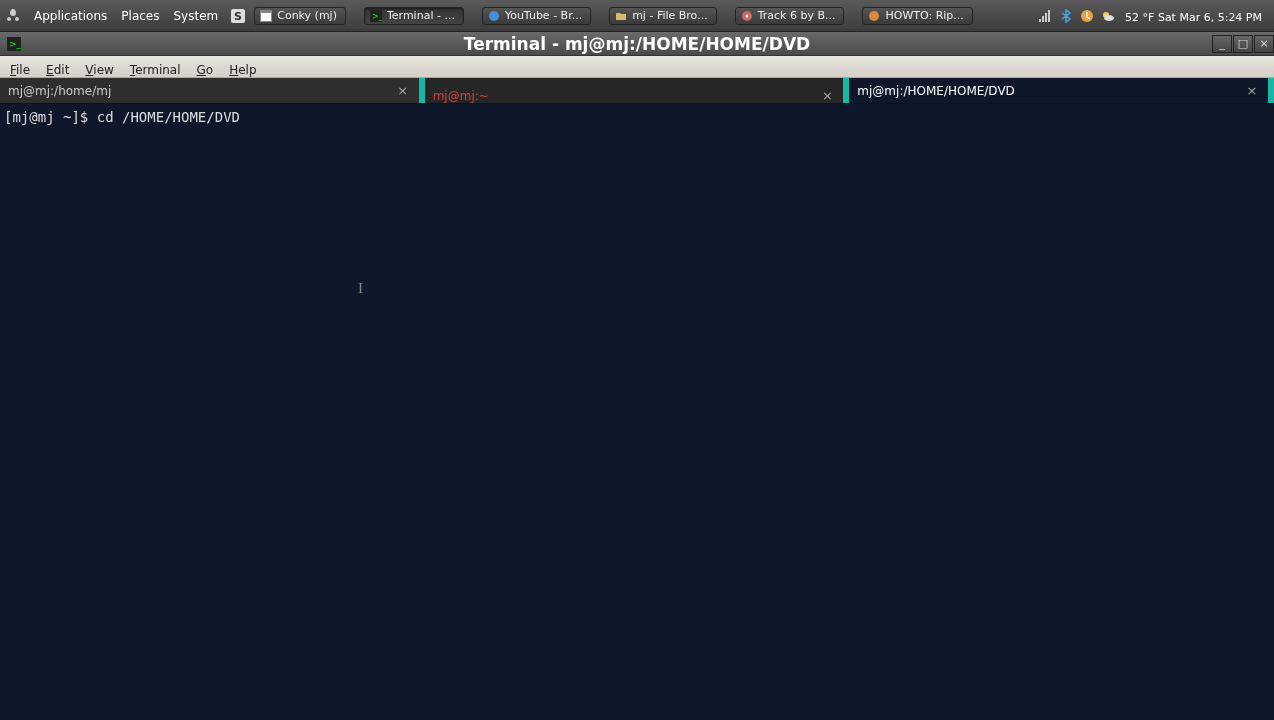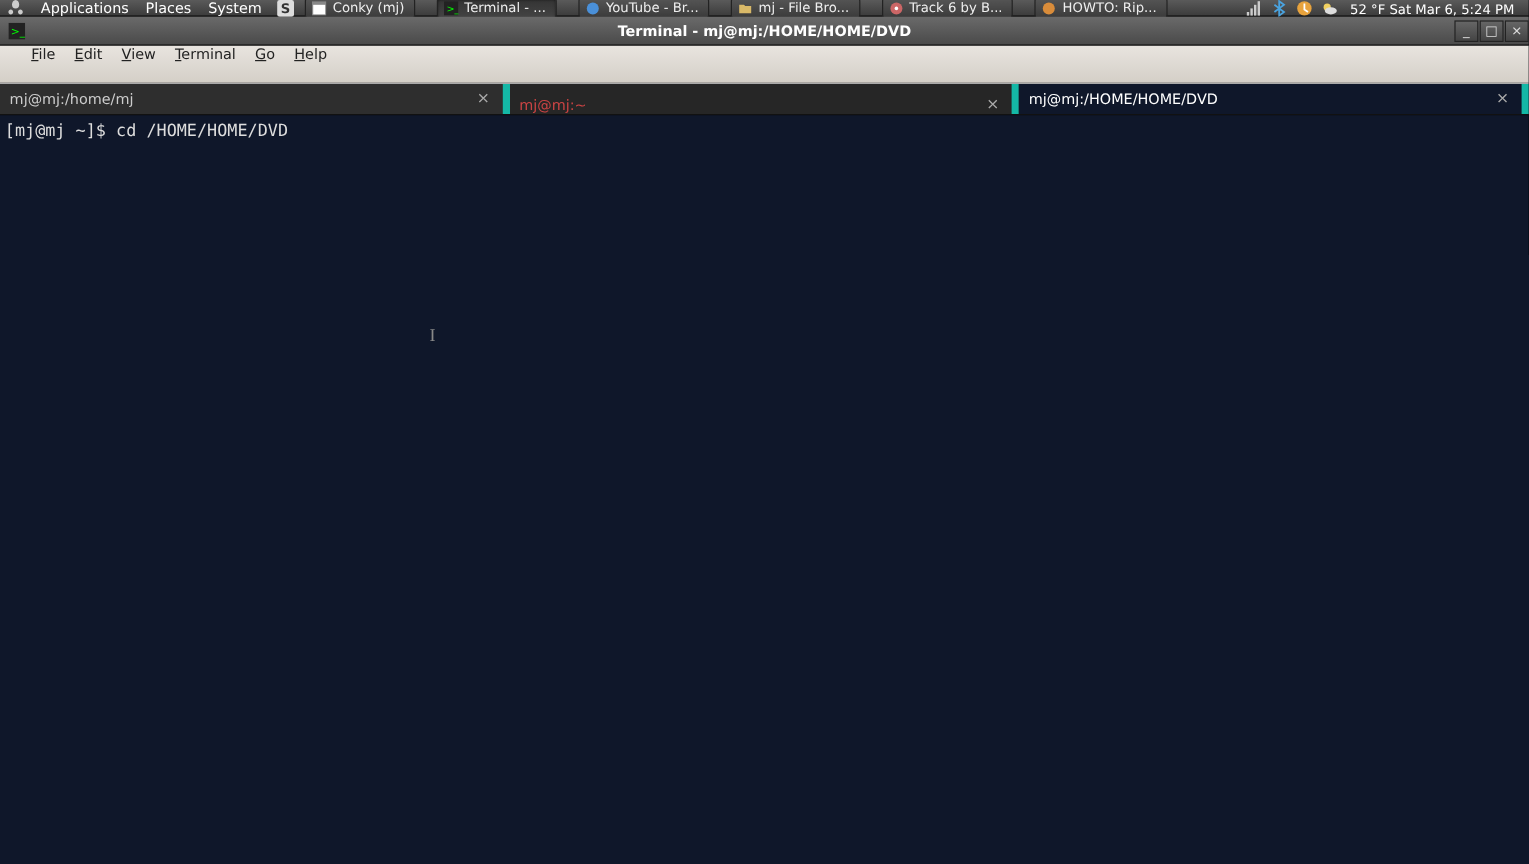--- a/index.html
+++ b/index.html
@@ -8,21 +8,21 @@
   height: 720px;
   background: #000;
   font-family: "DejaVu Sans", sans-serif;
   font-size: 12px;
   overflow: hidden;
   position: relative;
 }
 
 
 .top-panel {
-  height: 14px;
+  height: 32px;
   background: linear-gradient(to bottom, #5a5a5a 0%, #3c3c3c 100%);
   display: flex;
   align-items: center;
   color: #fff;
   padding: 0 4px;
   border-bottom: 1px solid #222;
 }
 .foot-icon {
   width: 18px; height: 18px;
   margin-right: 4px;
@@ -64,37 +64,37 @@
   display: flex;
   align-items: center;
   border-bottom: 1px solid #333;
   position: relative;
 }
 .titlebar-icon { margin-left: 6px; width:16px; height:16px; display:inline-flex; align-items:center; justify-content:center;}
 .titlebar-title {
   position: absolute;
   left: 50%;
   transform: translateX(-50%);
-  color: #fff; font-weight: bold; font-size: 12px; text-align: right;
+  color: #fff; font-weight: bold; font-size: 17px; text-align: right;
 }
 .titlebar-buttons { margin-left: auto; display: flex; }
 .tb-btn {
   width: 20px; height: 18px;
   display: flex; align-items: center; justify-content: center;
   background: linear-gradient(to bottom,#666,#444);
   border: 1px solid #222; margin-left: 1px;
   cursor: pointer; color:#ddd; font-size:11px;
 }
 
 
 .menubar {
-  height: 32px;
+  height: 22px;
   background: linear-gradient(to bottom, #e8e4df 0%, #d4cfc7 100%);
-  display: flex; align-items: flex-start;
-  padding: 0 18px;
+  display: flex; align-items: flex-end;
+  padding: 0 2px;
   border-bottom: 1px solid #aaa;
   color: #222;
 }
 .menu-item { padding: 0 8px; cursor: pointer; font-size: 12px;}
 .menu-item u { text-decoration: underline; }
 
 
 .term-tabs {
   height: 26px;
   background: #2a2a2a;

